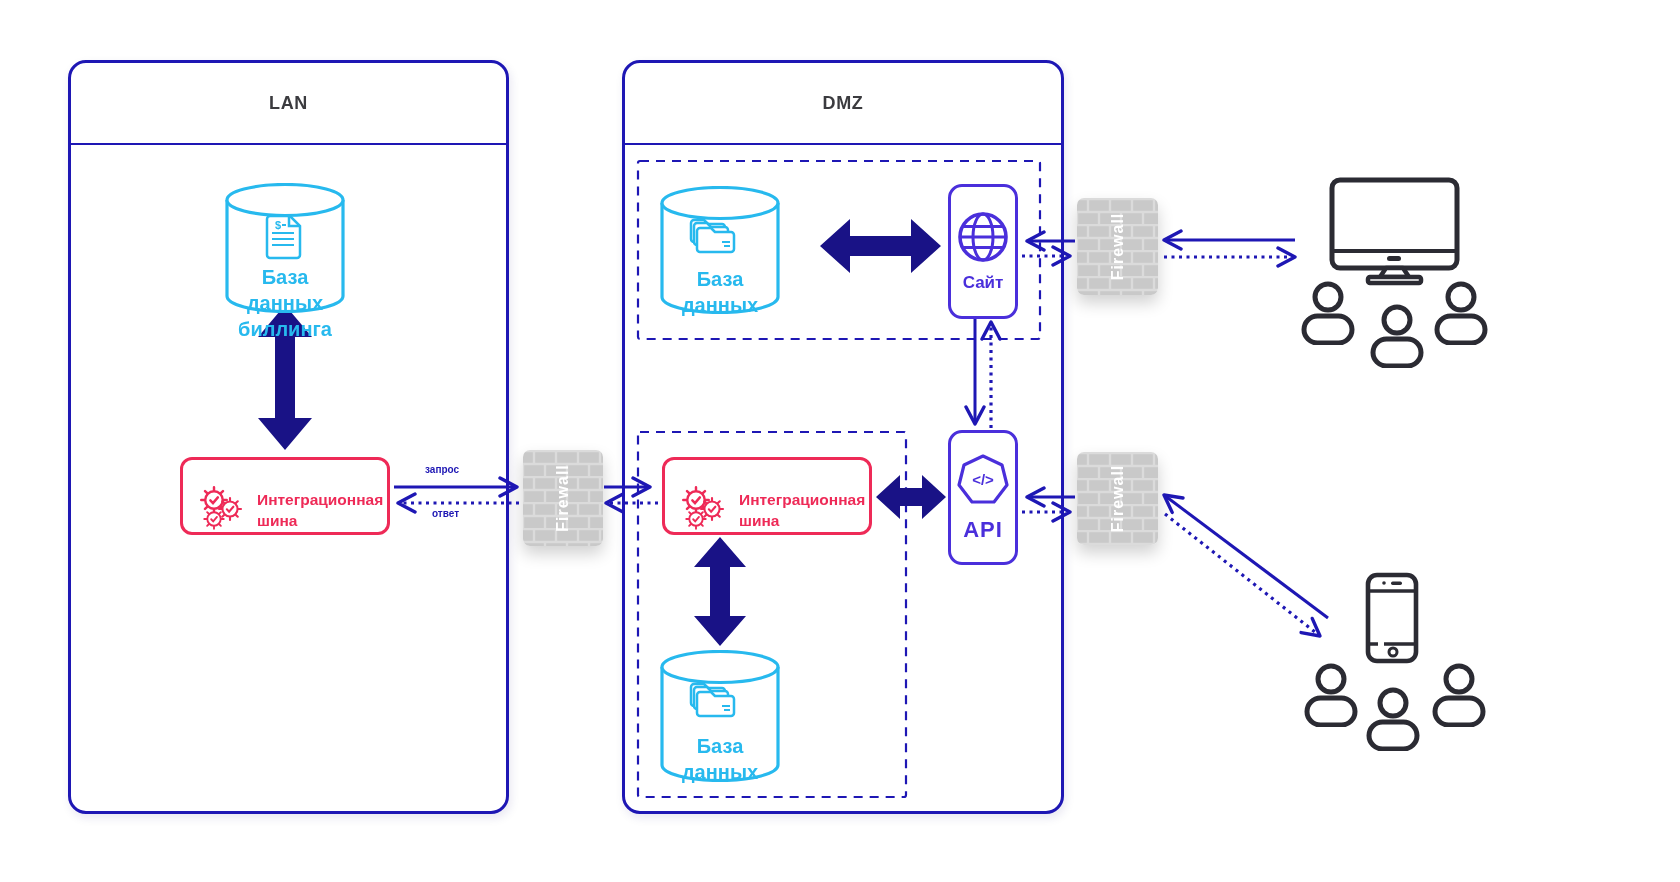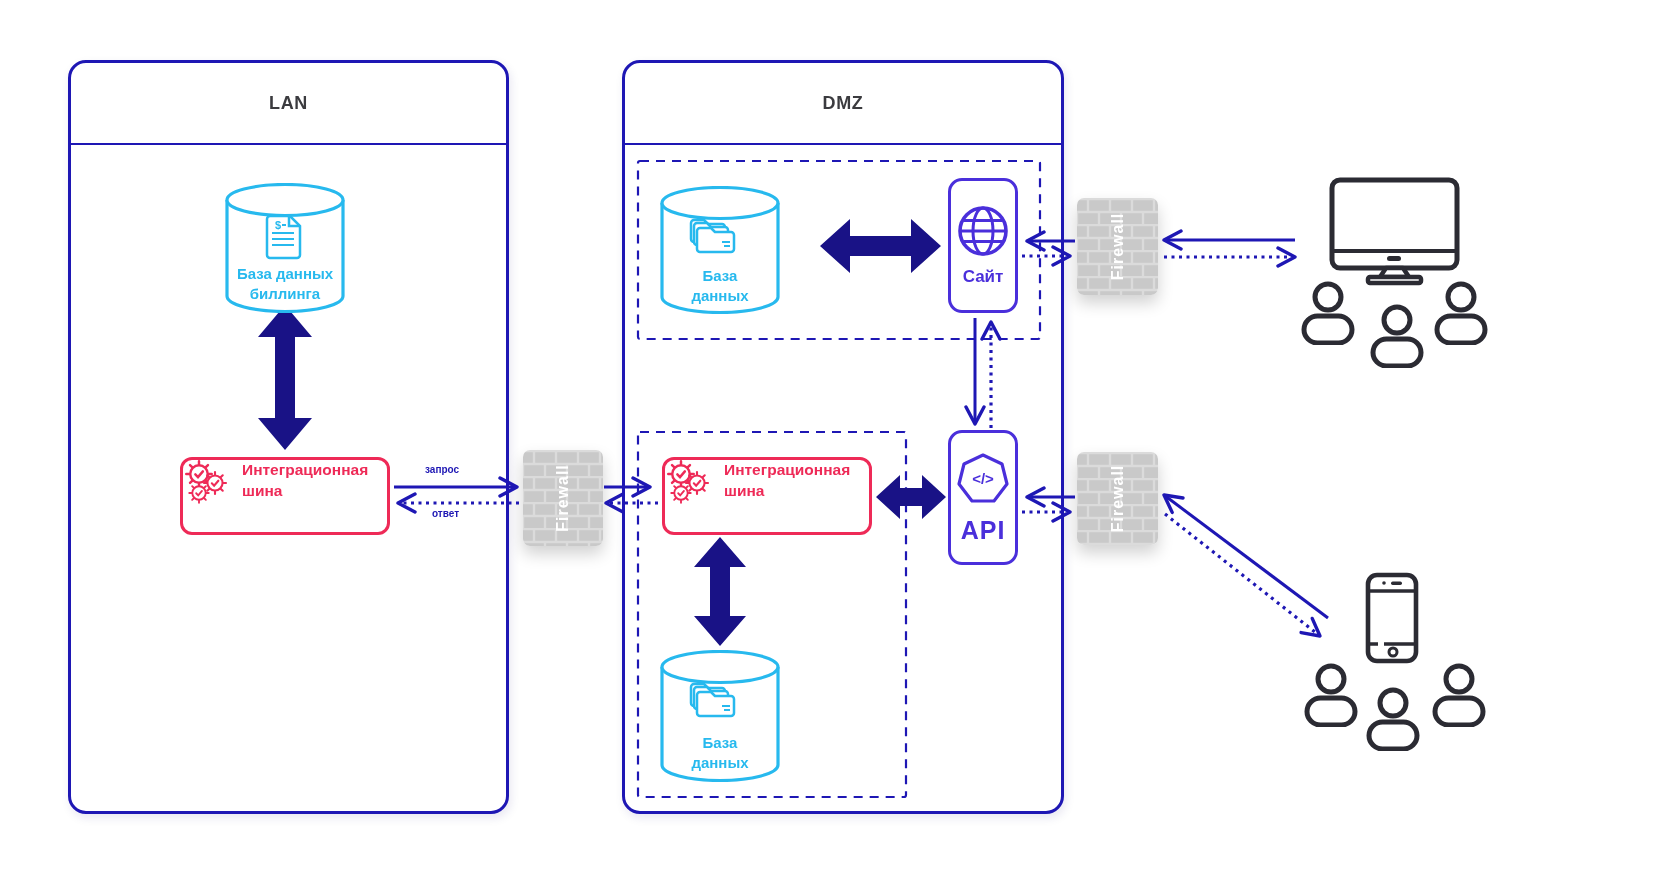--- a/index.html
+++ b/index.html
@@ -18,32 +18,32 @@
   .firewall svg{position:absolute;left:0;top:0;}
   .fw-label{position:absolute;left:0;top:0;width:100%;height:100%;display:flex;align-items:center;justify-content:center;
             color:#fff;font-weight:700;font-size:16px;letter-spacing:1px;transform:rotate(-90deg);}
 
   
   .overlay{position:absolute;left:0;top:0;pointer-events:none;}
 
   
   .cylinder{position:absolute;}
   .cyl-label{position:absolute;left:0;width:100%;text-align:center;color:#27b9ee;
-             font-size:15px;font-weight:700;line-height:1.3;}
+             font-size:20px;font-weight:700;line-height:1.3;}
 
   
   .busbox{position:absolute;width:210px;height:78px;border:3px solid #ee2a57;border-radius:12px;background:#fff;
-          display:flex;align-items:flex-start;gap:13px;box-sizing:border-box;}
+          display:flex;align-items:flex-end;gap:13px;padding-left:15px;box-sizing:border-box;}
   .busbox .bus-label{color:#ee2a57;font-size:15.5px;font-weight:700;line-height:1.35;}
 
   
   .appbox{position:absolute;width:70px;height:135px;border:3px solid #4a2fdb;border-radius:14px;background:#fff;
           display:flex;flex-direction:column;align-items:center;justify-content:center;gap:9px;box-sizing:border-box;}
   .appbox .app-label{color:#4a2fdb;font-size:17px;font-weight:700;}
-  .appbox .app-label.api{font-size:25px;letter-spacing:1px;}
+  .appbox .app-label.api{font-size:22px;letter-spacing:1px;}
 
   
   .edge-label{position:absolute;color:#1e17b4;font-size:10px;font-weight:700;}
 
   .abs{position:absolute;}
 </style>
 </head>
 <body>
 
 <div class="canvas">
@@ -196,21 +196,21 @@
         <path d="M40,42 h11 l4,4 h16 a3,3 0 0 1 3,3 v14 a3,3 0 0 1 -3,3 h-31 a3,3 0 0 1 -3,-3 V45 a3,3 0 0 1 3,-3 Z"></path>
         <path d="M62,56 h8 M64,60 h6" stroke-width="2.2" fill="none"></path>
       </g>
     </svg>
     <div class="cyl-label" style="top:80px;">
       <div>База</div>
       <div>данных</div>
     </div>
   </div>
 
-  <div class="appbox" style="left:948px;top:178px;">
+  <div class="appbox" style="left:948px;top:184px;">
     <svg width="54" height="54" stroke="#4a2fdb" fill="none">
       <circle cx="27" cy="27" r="23" stroke-width="3.6"></circle>
       <ellipse cx="27" cy="27" rx="10" ry="23" stroke-width="3"></ellipse>
       <path d="M4,27 H50 M8,16.5 H46 M8,37.5 H46" stroke-width="3"></path>
     </svg>
     <span class="app-label">Сайт</span>
   </div>
 
   <div class="busbox" style="left:662px;top:457px;">
     <svg width="46" height="46" stroke="#ee2a57" stroke-width="2.4" fill="none">

